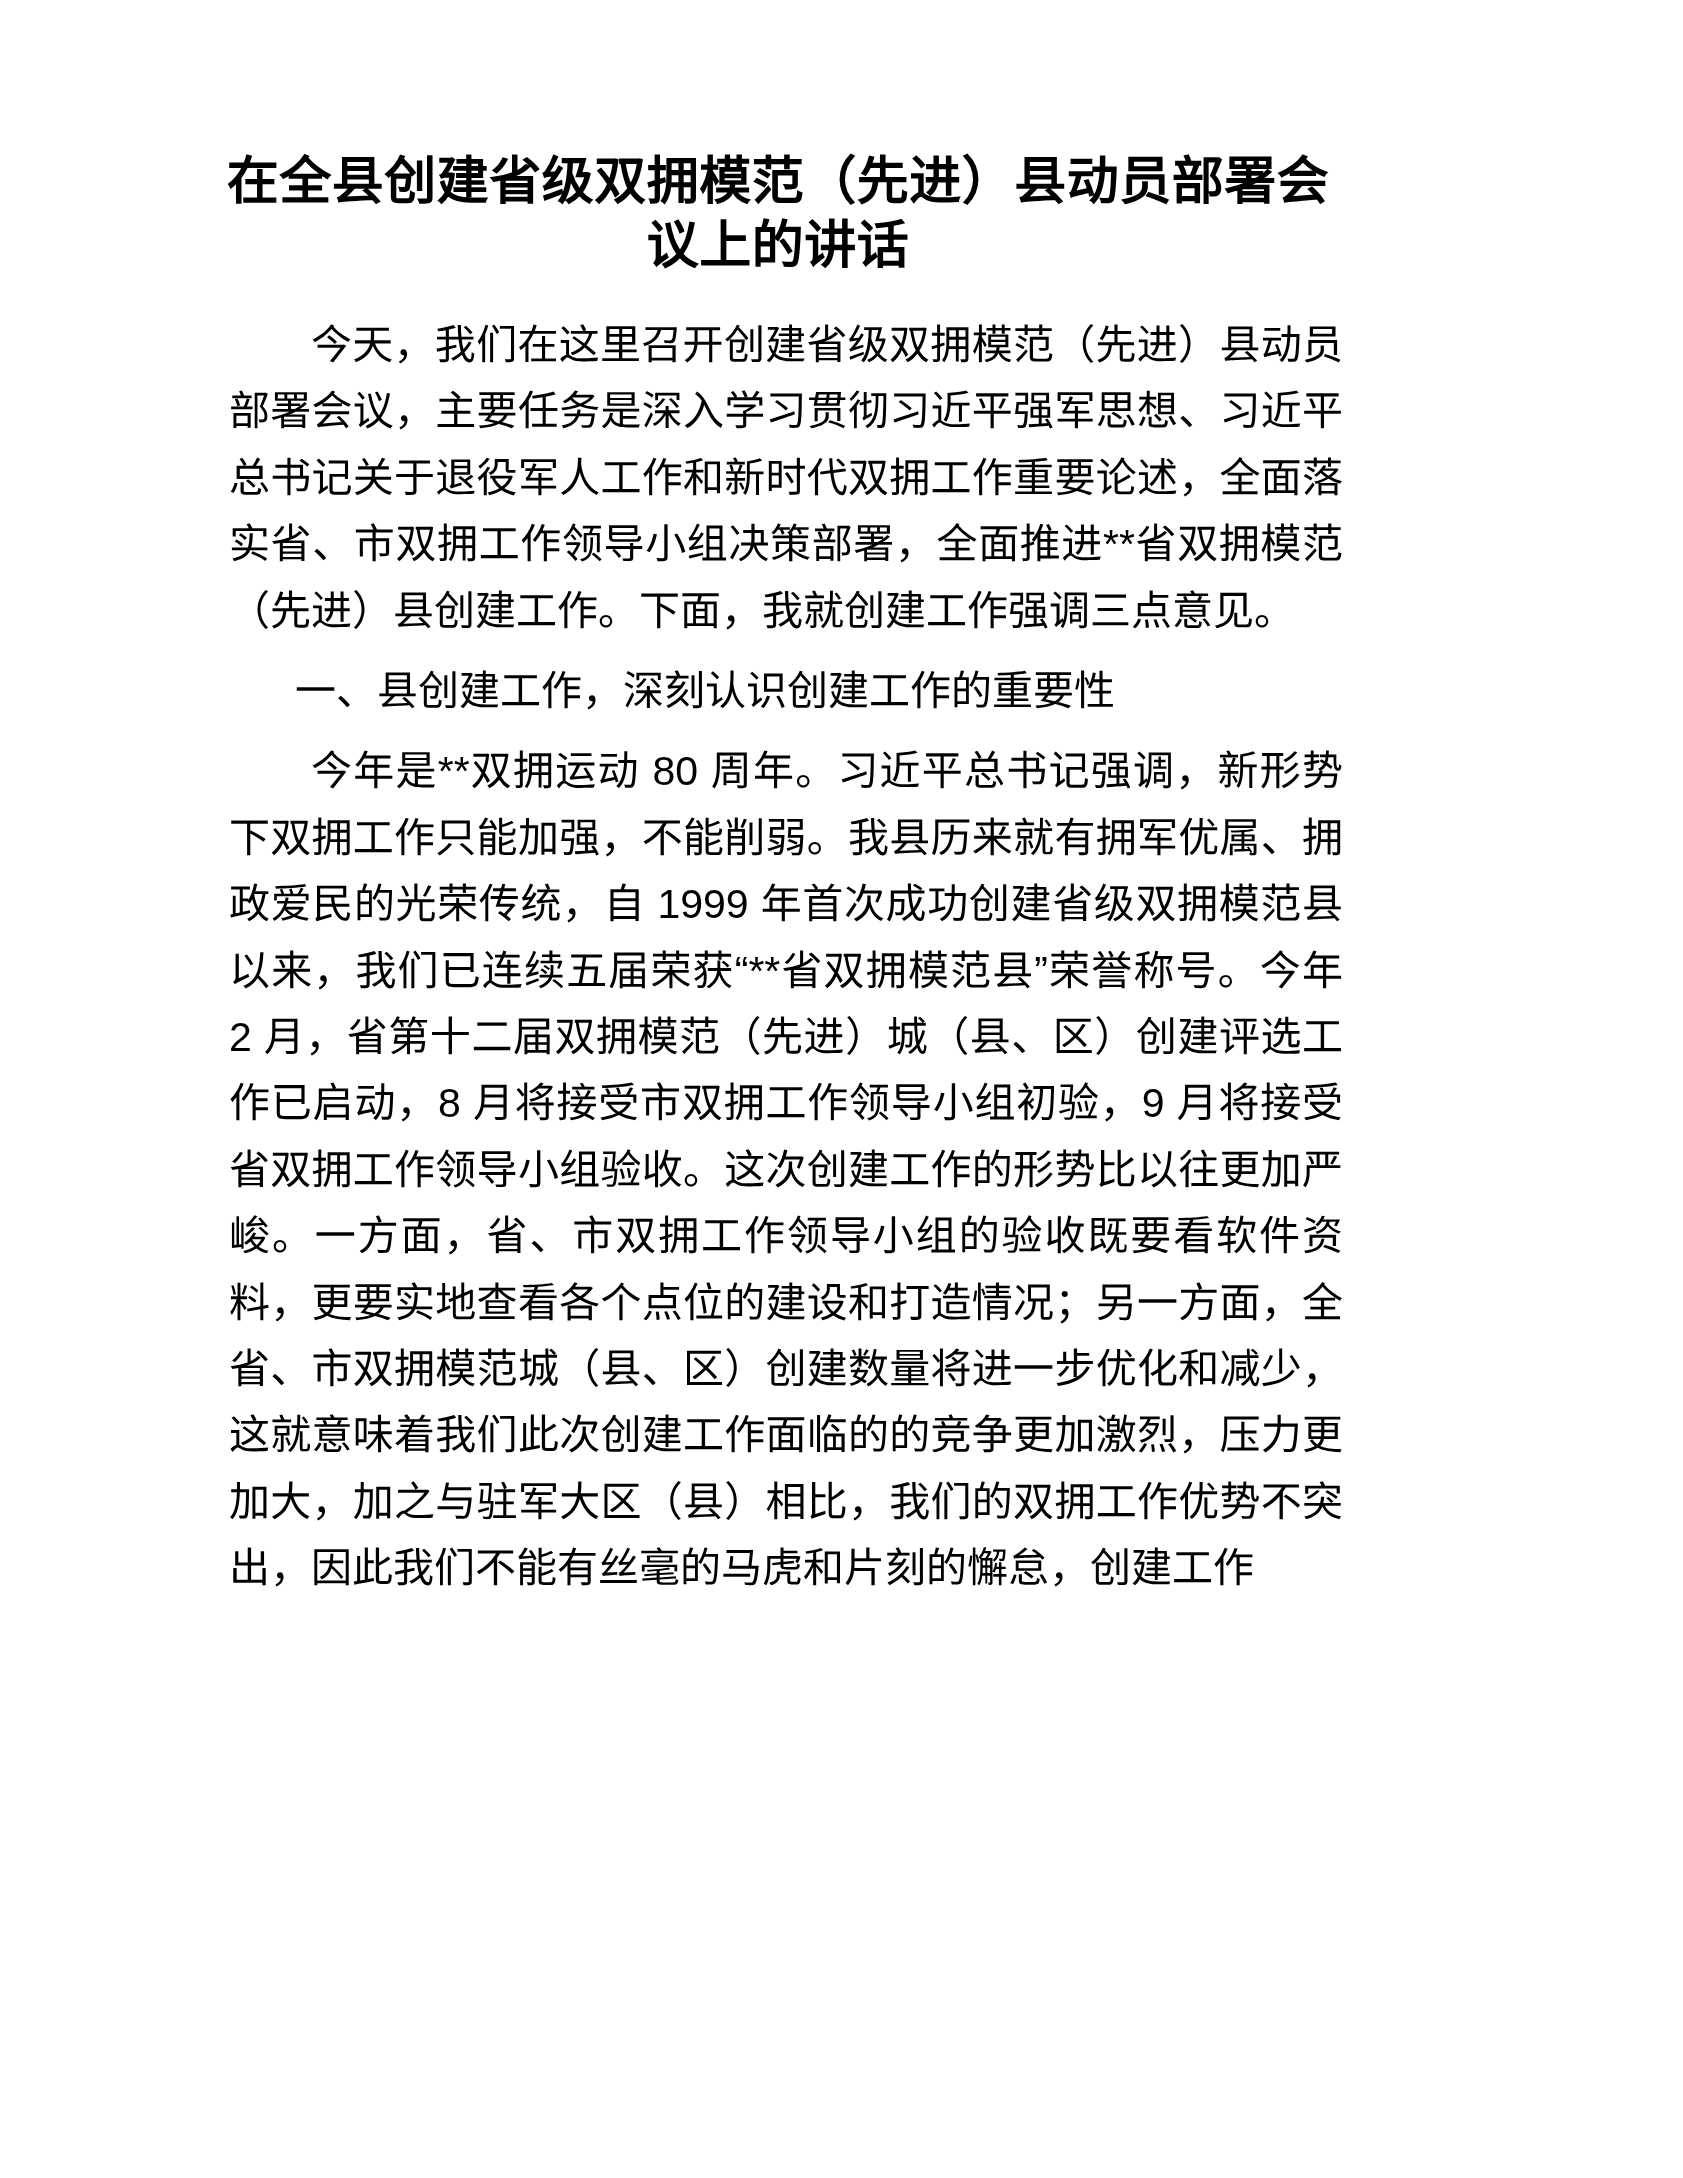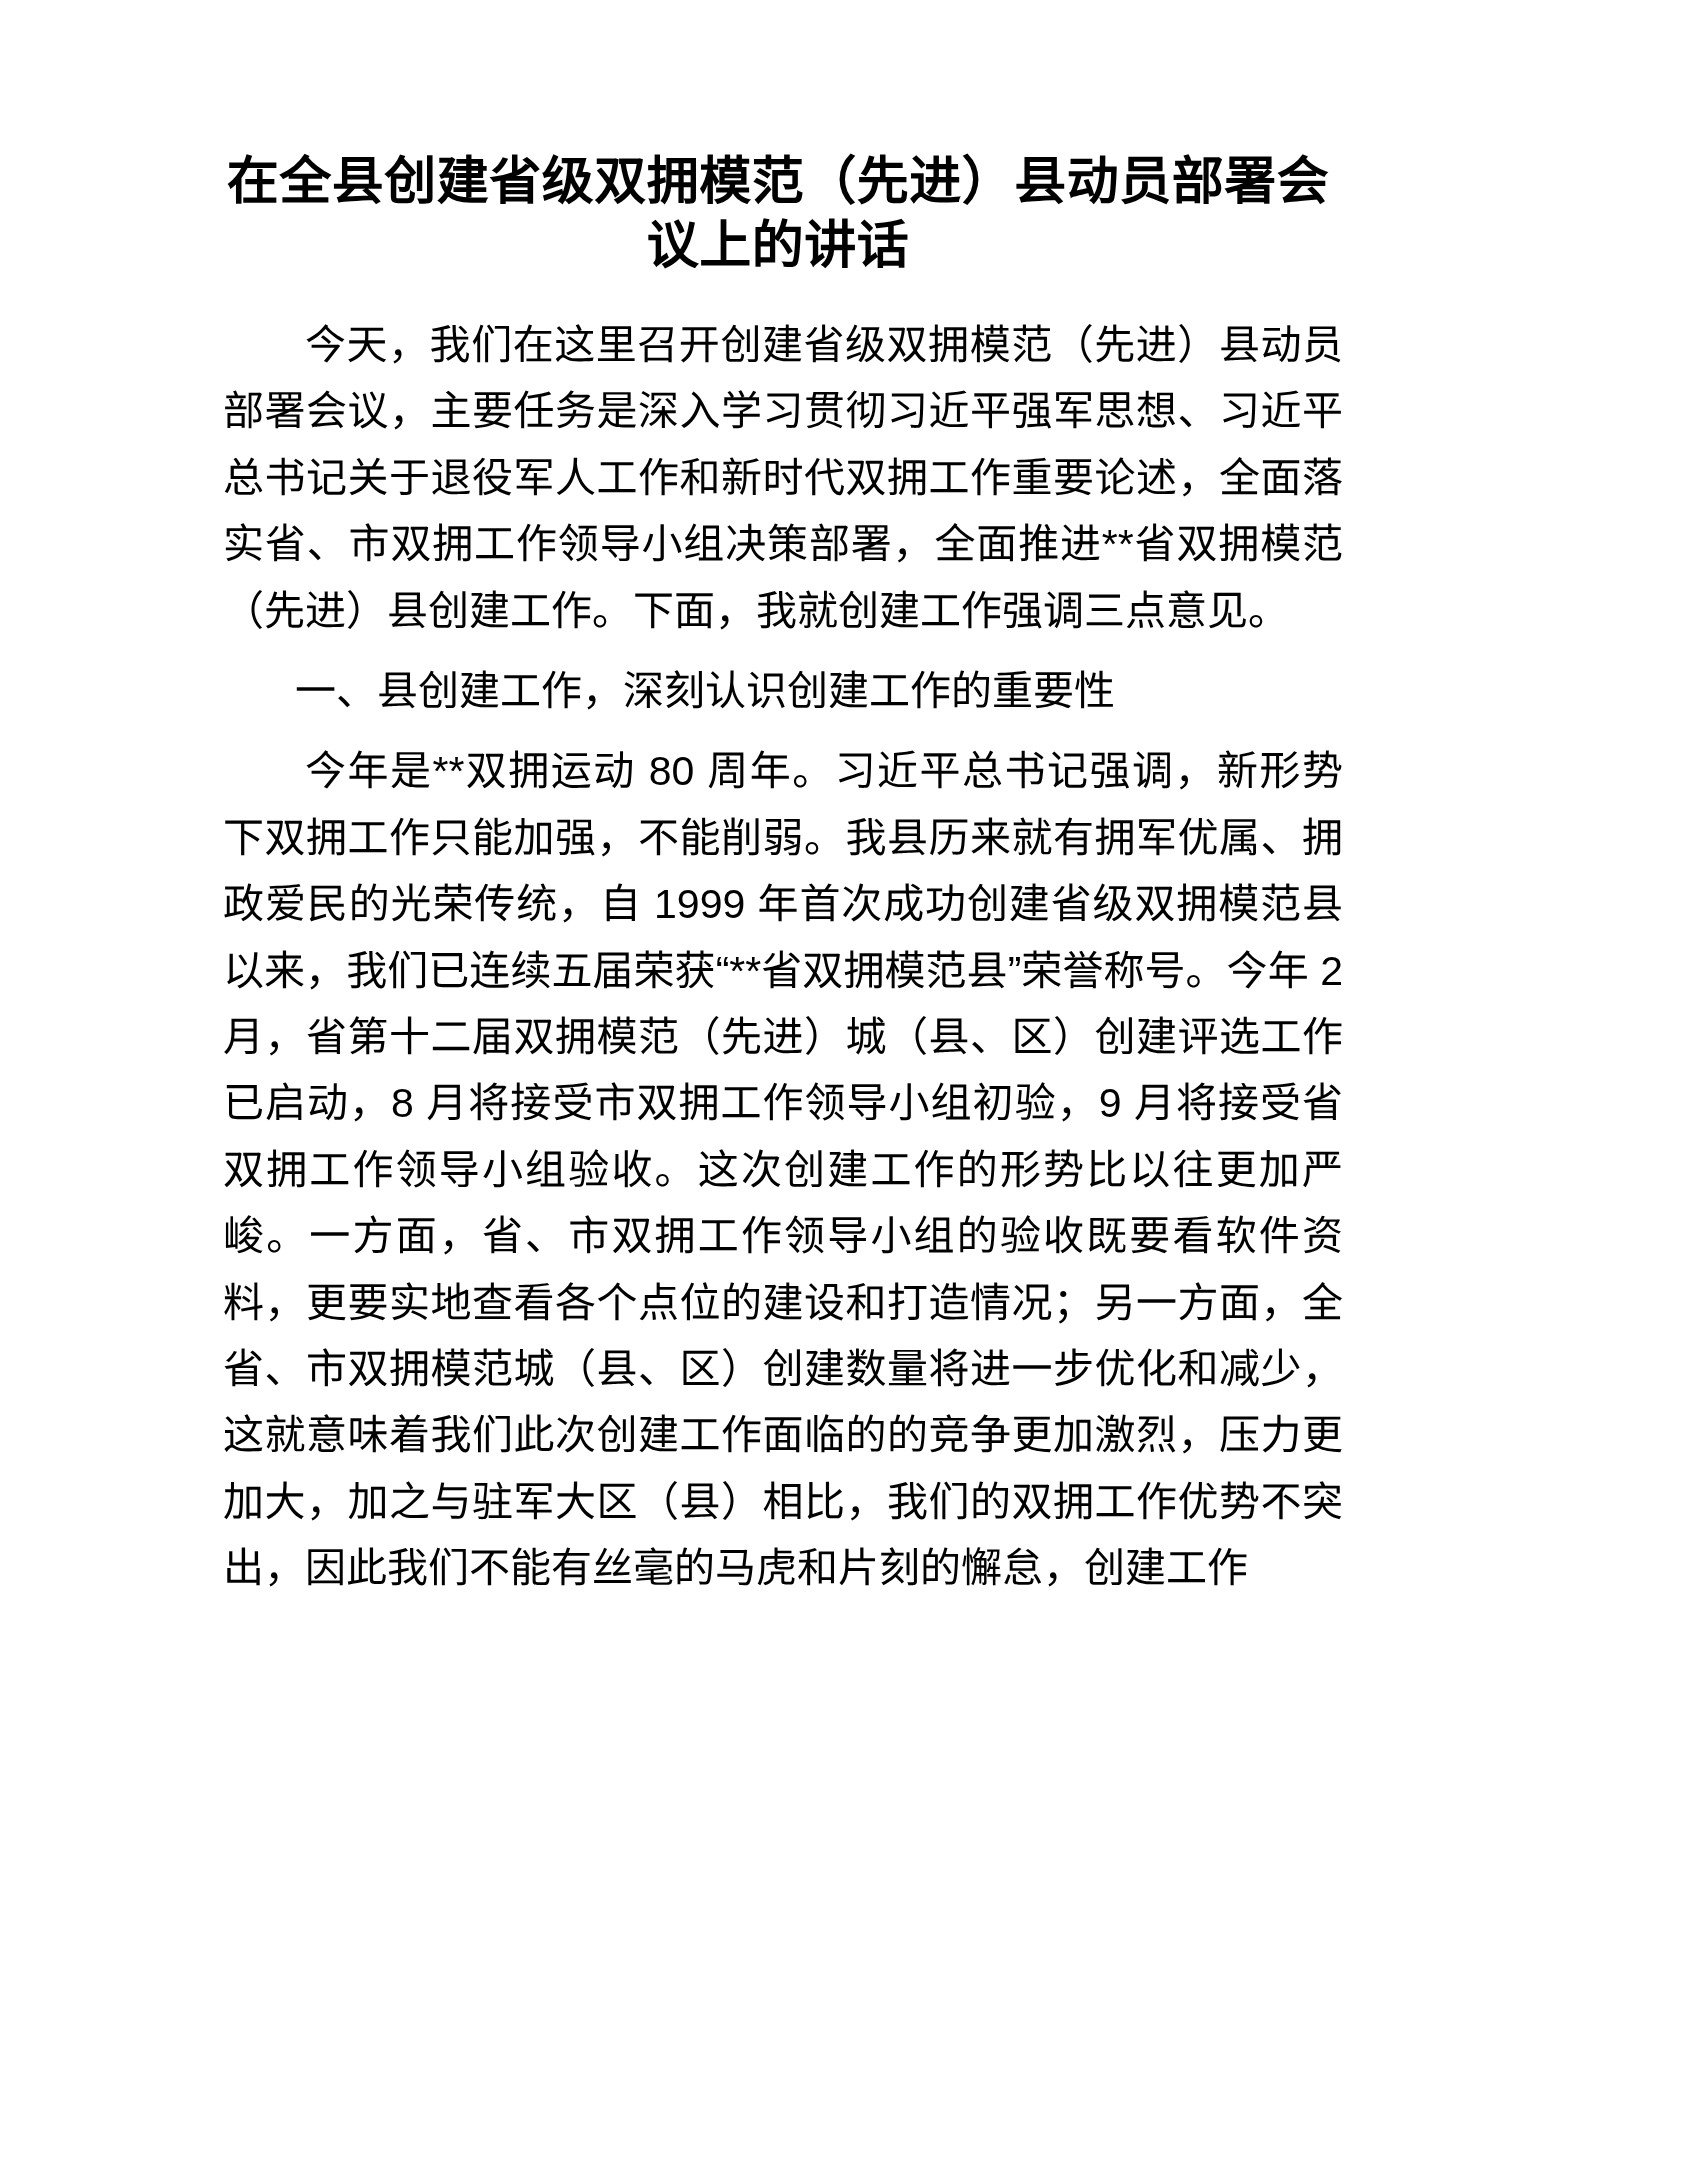--- a/index.html
+++ b/index.html
@@ -33,21 +33,21 @@
   .salutation {
     font-size: 41px;
     line-height: 1.62;
     margin: 0 0 14px 0;
     text-align: justify;
     text-justify: inter-ideograph;
   }
   .body-para {
     font-size: 41px;
     line-height: 1.62;
-    margin: 0 0 14px 10px;
+    margin: 0 0 14px 16px;
     text-indent: 2em;
     text-align: justify;
     text-justify: inter-ideograph;
     word-break: break-all;
   }
   .section-heading {
     font-size: 41px;
     line-height: 1.62;
     margin: 0 0 14px 0;
     text-indent: 2em;

